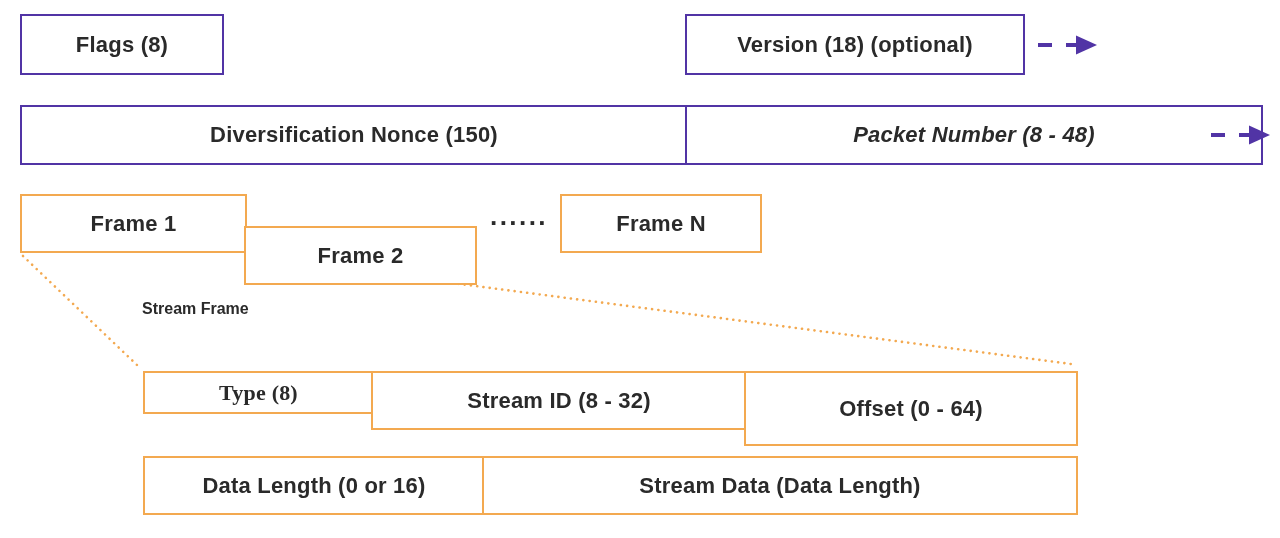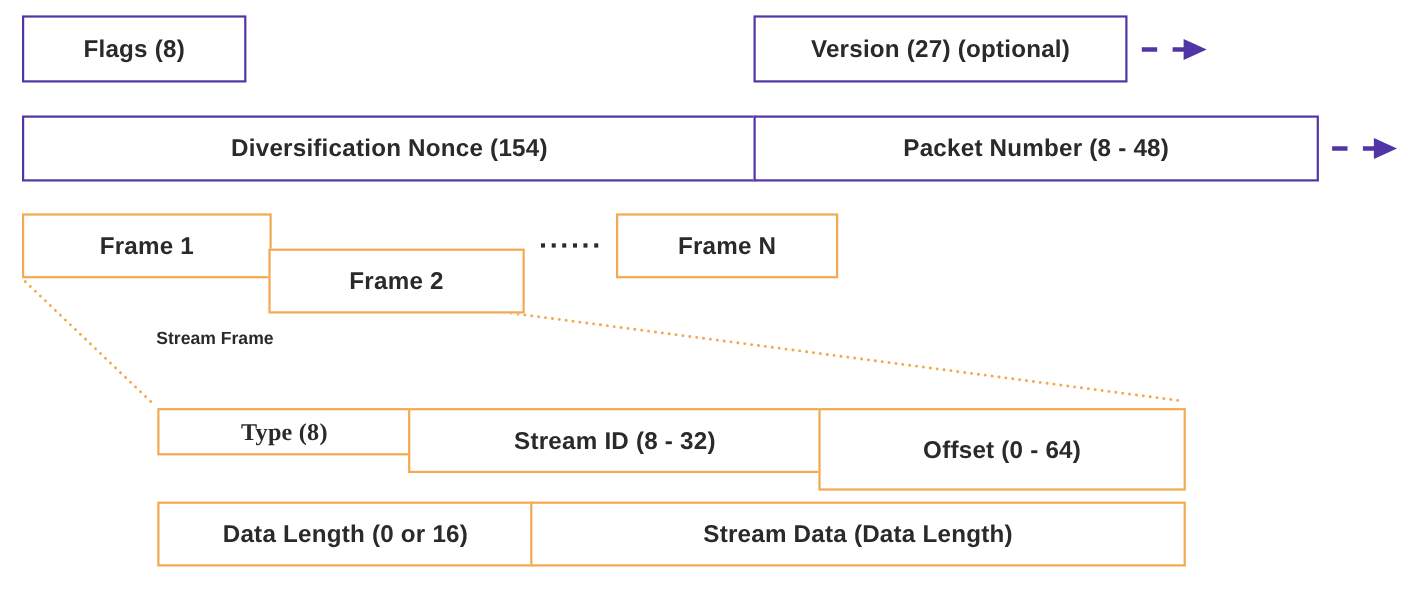--- a/index.html
+++ b/index.html
@@ -71,32 +71,32 @@
 
   <svg class="overlay" width="1280" height="538">
     <line class="dotline" x1="23" y1="256" x2="137" y2="365"></line>
     <line class="dotline" x1="246" y1="256" x2="1071" y2="364"></line>
   </svg>
 
   <div class="box purple" style="left:20px; top:14px; width:204px; height:61px;">
     <span>Flags (8)</span>
   </div>
   <div class="box purple" style="left:685px; top:14px; width:340px; height:61px;">
-    <span>Version (27) (optional)</span>
+    <span>Version (18) (optional)</span>
   </div>
   <svg class="arrow" style="left:1036px; top:34px;" width="62" height="22" viewBox="0 0 62 22">
     <line x1="2" y1="11" x2="16" y2="11"></line>
     <line x1="30" y1="11" x2="41" y2="11"></line>
     <polygon points="40,1.5 61,11 40,20.5"></polygon>
   </svg>
 
   <div class="box purple" style="left:20px; top:105px; width:668px; height:60px;">
-    <span>Diversification Nonce (154)</span>
+    <span>Diversification Nonce (150)</span>
   </div>
-  <div class="box purple" style="left:685px; top:105px; width:514px; height:60px;">
+  <div class="box purple" style="left:685px; top:105px; width:578px; height:60px;font-style:italic;">
     <span>Packet Number (8 - 48)</span>
   </div>
   <svg class="arrow" style="left:1209px; top:124px;" width="62" height="22" viewBox="0 0 62 22">
     <line x1="2" y1="11" x2="16" y2="11"></line>
     <line x1="30" y1="11" x2="41" y2="11"></line>
     <polygon points="40,1.5 61,11 40,20.5"></polygon>
   </svg>
 
   <div class="box orange" style="left:20px; top:194px; width:227px; height:59px;">
     <span>Frame 1</span>

